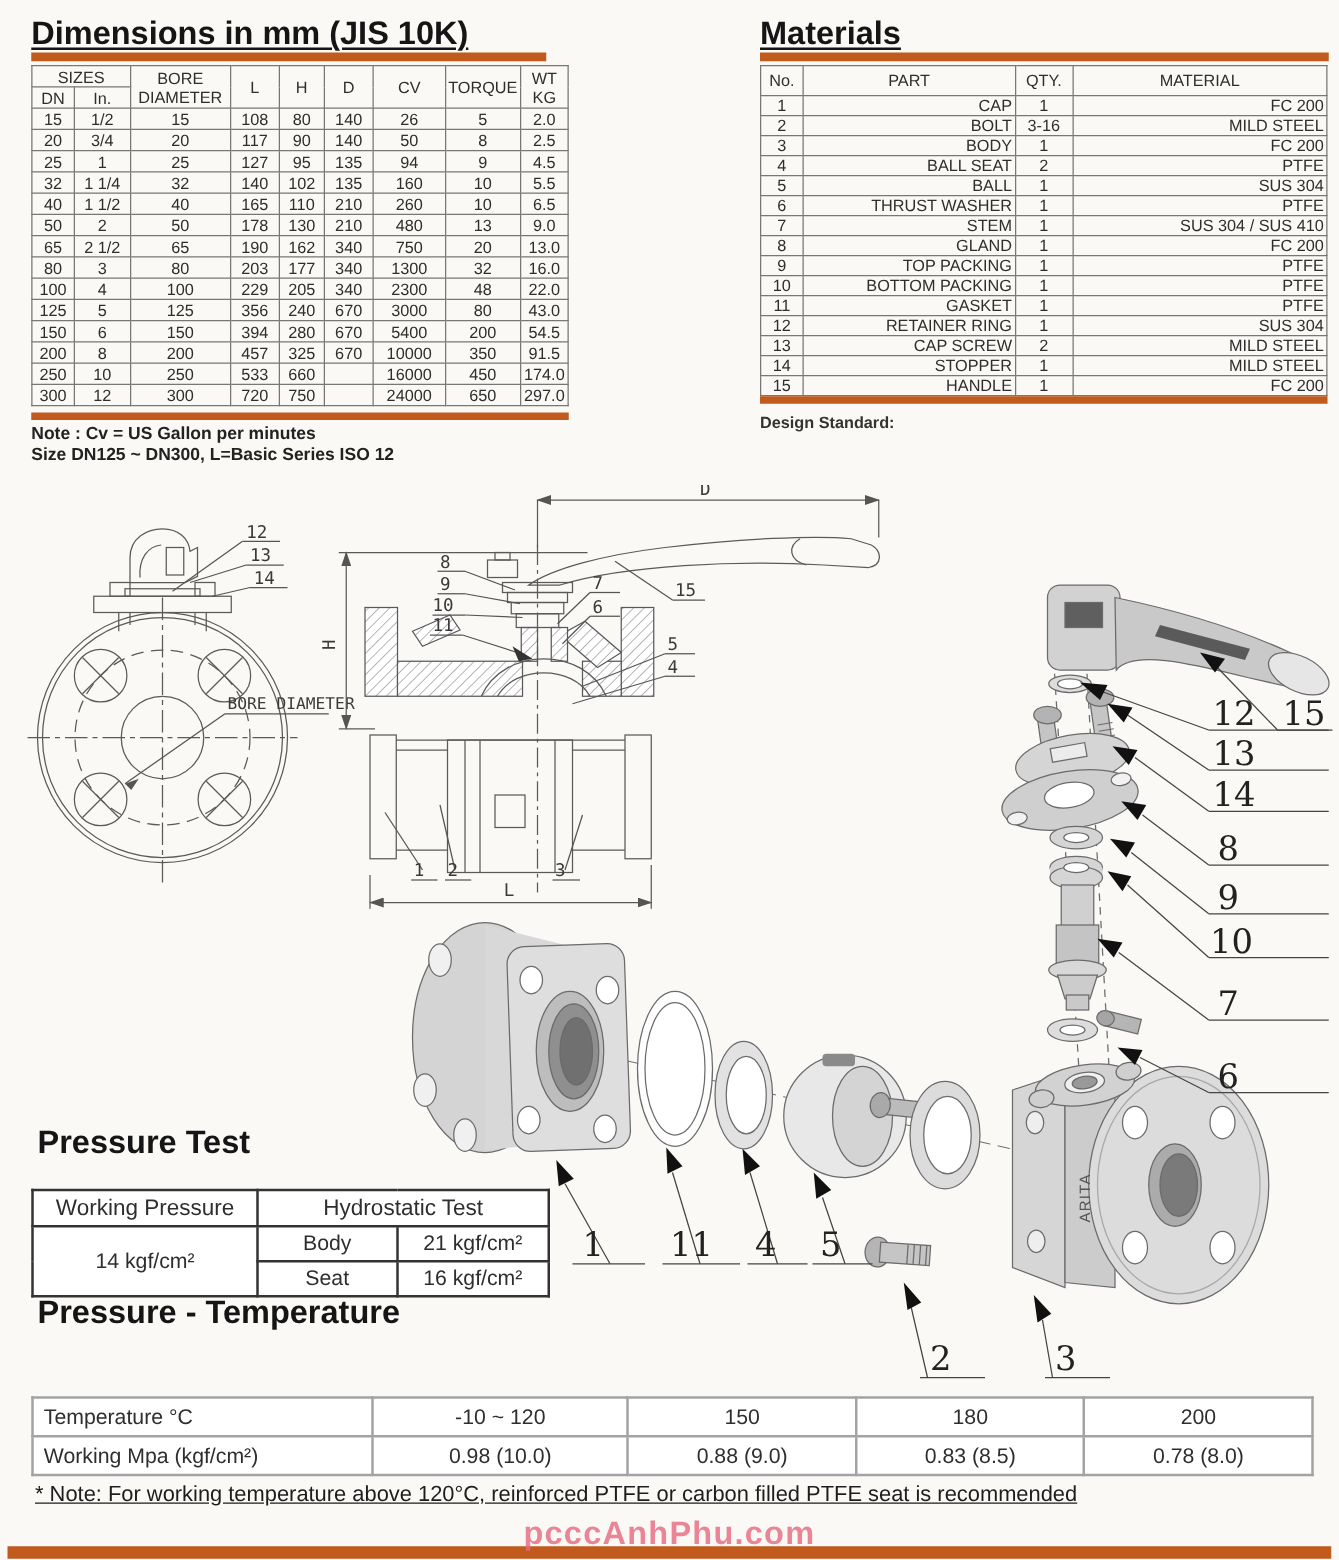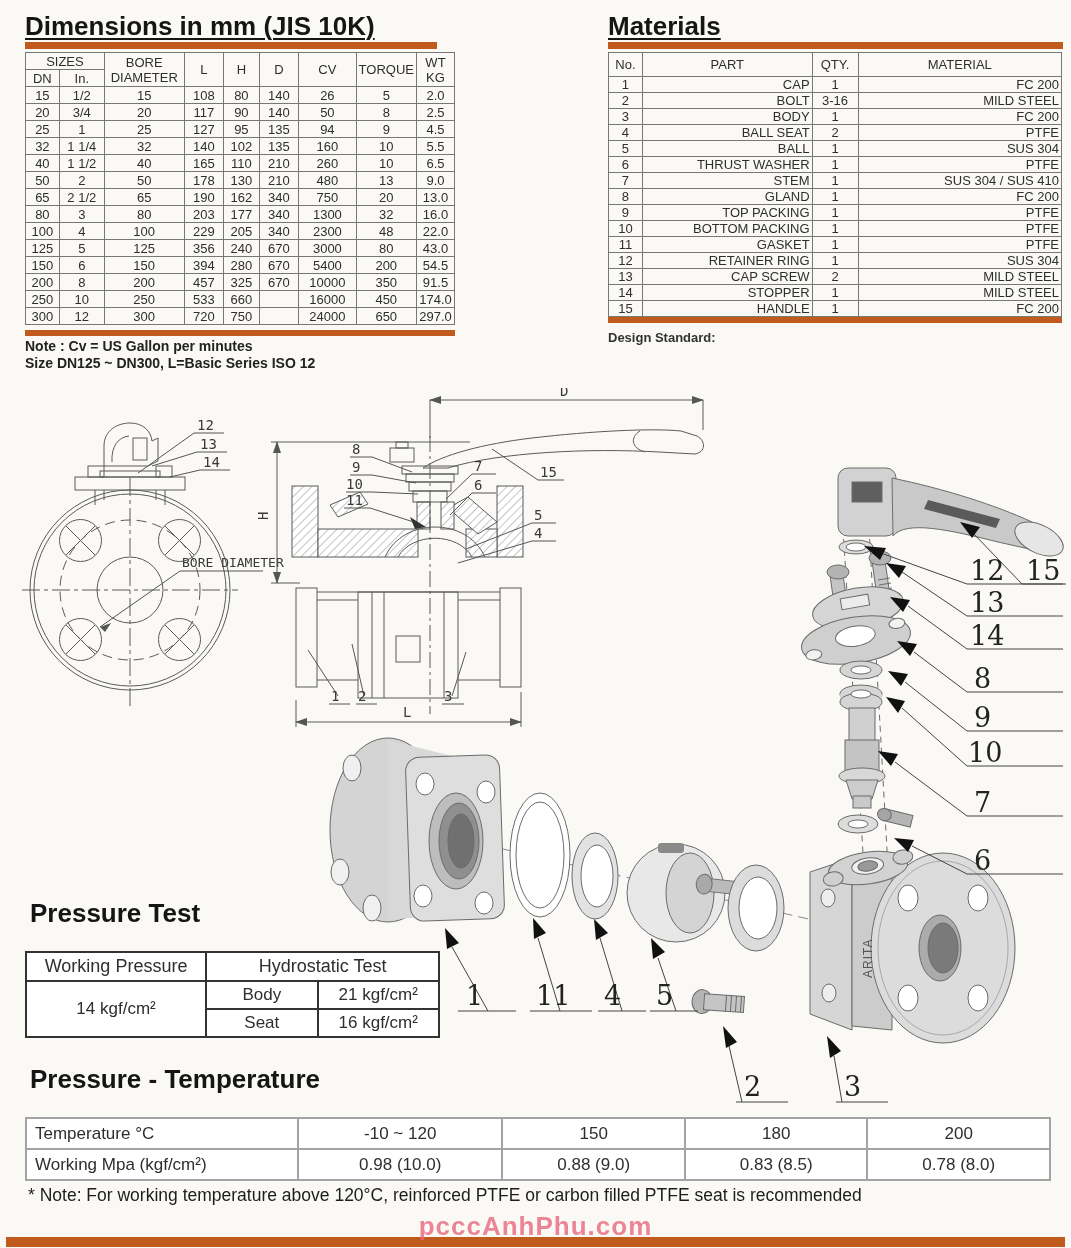--- a/index.html
+++ b/index.html
@@ -37,21 +37,21 @@
   
   .ptest { left:25px; top:951px; width:415px; font-size:17px; background:#fff; }
   .ptest th, .ptest td { border:2px solid #333; }
   .ptest th { font-weight:normal; height:29px; font-size:18px; }
   .ptest td { height:28px; }
   .ptest .p0 { width:181px; } .ptest .p1 { width:112px; } .ptest .p2 { width:122px; }
   
   .pttable { left:25px; top:1117px; width:1026px; font-size:17px; background:#fff; }
   .pttable td { border:2px solid #a3a3a3; height:31px; }
   .pttable td:first-child { text-align:left; padding-left:8px; width:272px; }
-  .bottom-notes { left:28px; top:1183px; font-size:17.5px; line-height:25px; color:#1d1d1d; z-index:6; }
+  .bottom-notes { left:28px; top:1183px; font-size:17.5px; line-height:25px; color:#1d1d1d; z-index:6;text-decoration:underline; }
   .watermark { left:0; top:1211px; width:100%; text-align:center; font-size:26px; font-weight:bold;
                color:#e8697f; opacity:.8; z-index:20; letter-spacing:1px; }
   .bottom-bar { left:6px; top:1237px; width:1059px; height:10px; z-index:7; }
   
   .drawings { position:absolute; left:0; top:388px; z-index:1; }
   .cad { font-family:"DejaVu Sans Mono", monospace; font-size:14px; fill:#3a3a3a; }
   .cad-s { font-family:"DejaVu Sans Mono", monospace; font-size:13px; fill:#3a3a3a; }
   .num { font-family:"DejaVu Serif", serif; font-size:27px; fill:#222; }
   .brandtxt { font-family:"Liberation Sans", sans-serif; font-size:12px; fill:#555; letter-spacing:1px; }
 </style>
@@ -704,21 +704,21 @@
       <td class="p1">Body</td>
       <td class="p2">21 kgf/cm²</td>
     </tr>
     <tr>
       <td>Seat</td>
       <td>16 kgf/cm²</td>
     </tr>
   </tbody>
     </table>
 
-  <div class="sec-title" style="left:30px;top:1064px;text-align:center;">Pressure - Temperature</div>
+  <div class="sec-title" style="left:30px;top:1034px;text-align:center;">Pressure - Temperature</div>
   <table class="pttable">
     <tbody>
         <tr>
           <td>Temperature °C</td>
           <td>-10 ~ 120</td>
           <td>150</td>
           <td>180</td>
           <td>200</td>
         </tr>
         <tr>

